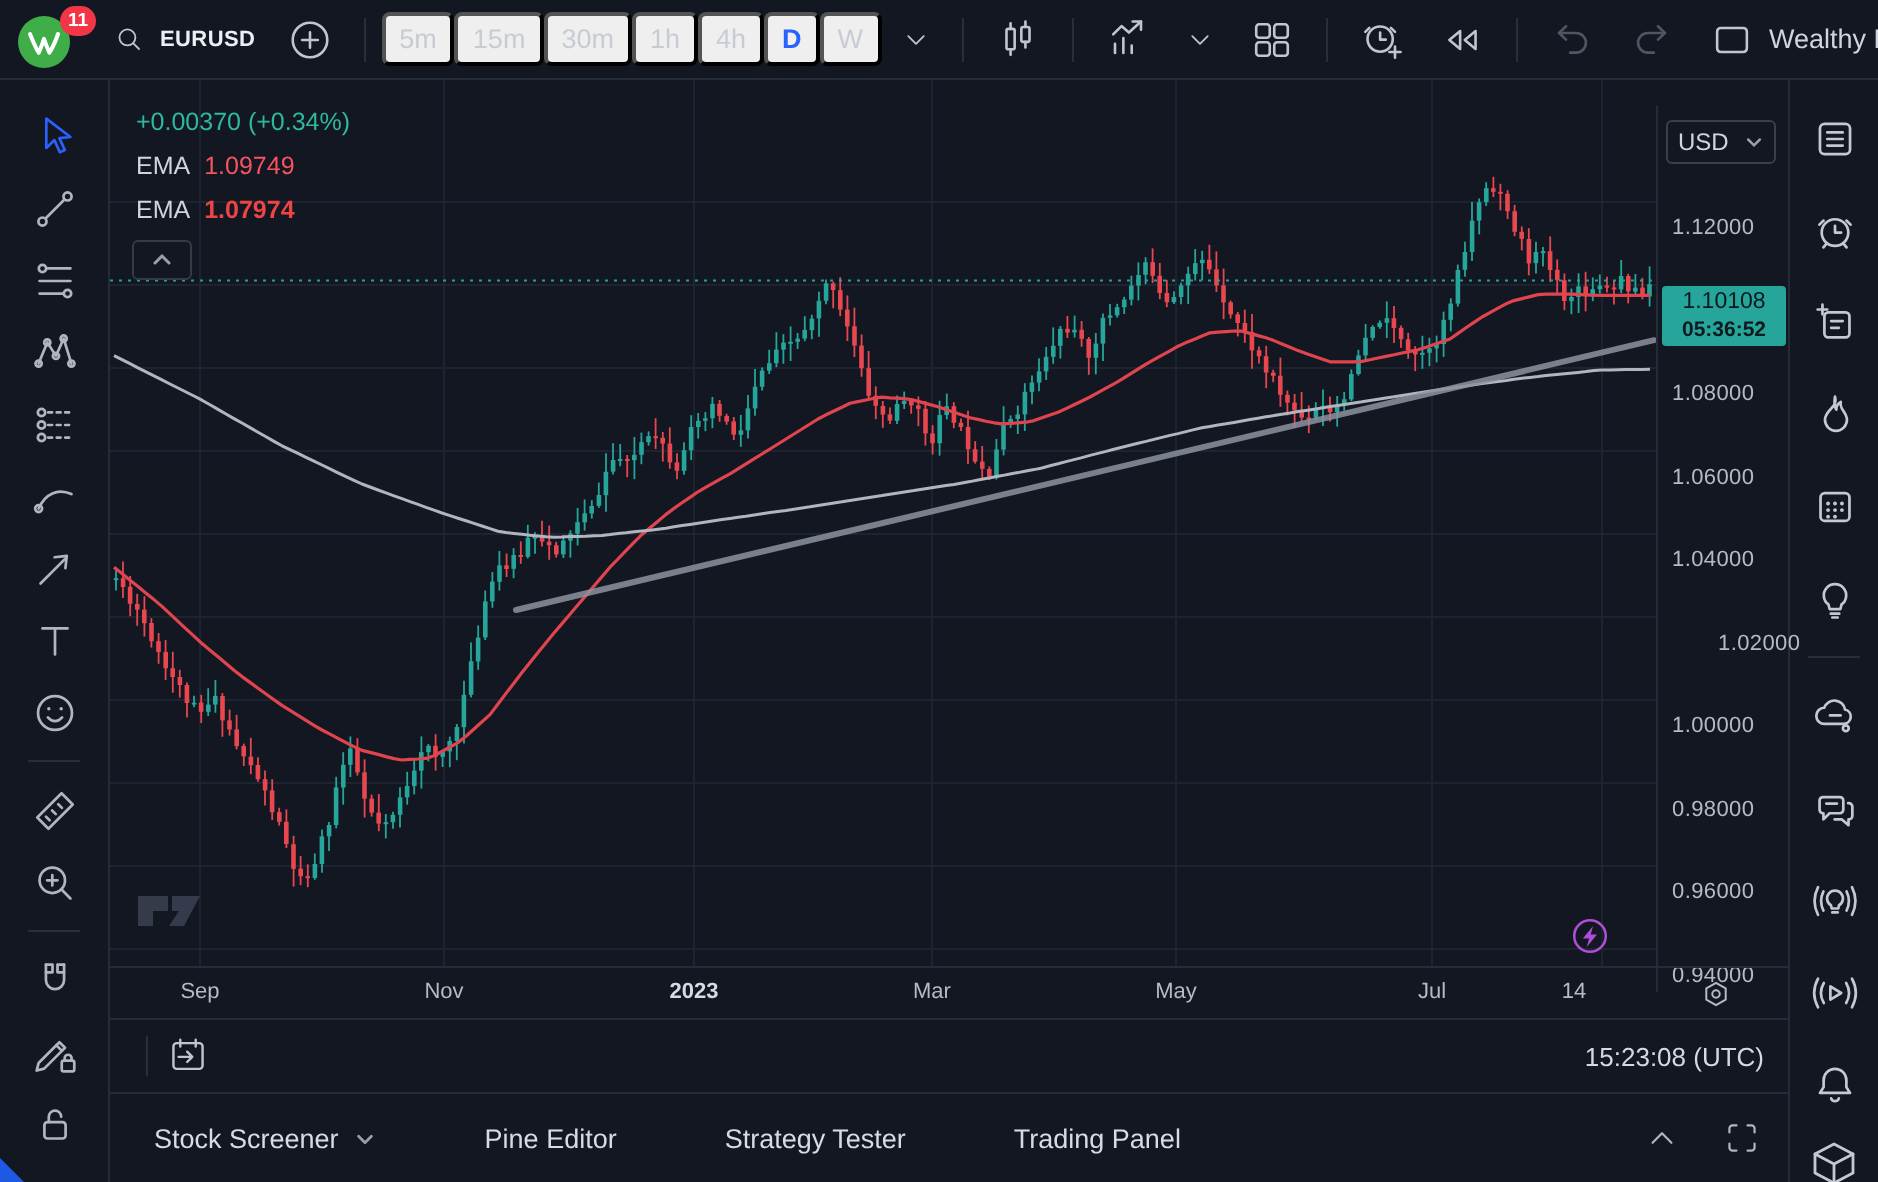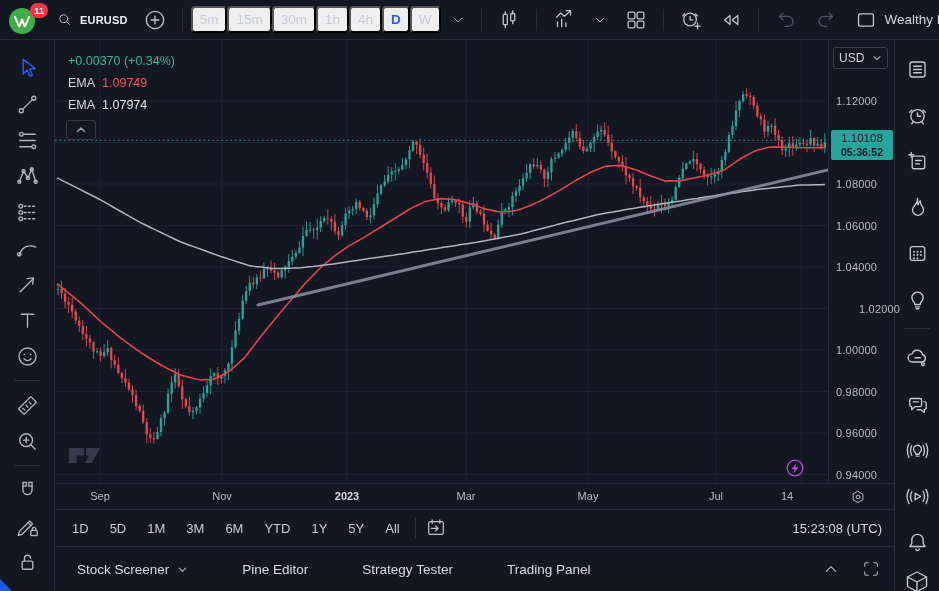--- a/index.html
+++ b/index.html
@@ -40,25 +40,25 @@
   #right-rail .rail-item{height:46px;}
   #right-rail .rail-item .icon{width:27px;height:27px;color:#c5c8cf;}
   #rr-box{position:absolute;left:903px;top:568px;width:28px;height:28px;color:#c5c8cf;}
   
   #chart{position:absolute;left:55px;top:40px;width:839px;height:443px;}
   #plot{position:absolute;left:0;top:0;}
   #legend{position:absolute;left:13px;top:10px;line-height:22px;font-size:12.5px;}
   #legend .chg{color:#2eb8a0;}
   #legend .ind-label{color:#d1d4dc;margin-right:7px;font-size:12.5px;}
   #legend .v-red{color:#f7525f;}
-  #legend .v-gray{color:#e5e5e5;}
+  #legend .v-gray{color:#ef4444;font-weight:bold;}
   #legend-collapse{position:absolute;left:11px;top:80px;width:28px;height:18px;border:1px solid #363a45;
       border-radius:3px;display:flex;align-items:center;justify-content:center;color:#9a9ea8;background:#131722;}
   #legend-collapse svg{width:12px;height:12px;}
-  #price-axis{position:absolute;left:773px;top:0;width:66px;height:443px;border-left:1px solid #262b38;box-sizing:border-box;}
+  #price-axis{position:absolute;left:773px;top:13px;width:66px;height:443px;border-left:1px solid #262b38;box-sizing:border-box;}
   .ptick{position:absolute;left:7px;font-size:11px;color:#b6bac3;letter-spacing:.2px;}
   #usd-box{position:absolute;left:4px;top:7px;width:55px;height:22px;border:1px solid #3a3f4b;border-radius:3px;
       box-sizing:border-box;display:flex;align-items:center;justify-content:space-between;padding:0 5px;color:#d1d4dc;font-size:12px;background:#131722;}
   #usd-box svg{width:10px;height:10px;color:#9a9ea8;}
   #price-badge{position:absolute;left:2px;width:62px;height:30px;background:#26a69a;border-radius:2px;
       display:flex;flex-direction:column;align-items:center;justify-content:center;color:#0e1a20;line-height:14px;}
   #price-badge .p{font-size:11.5px;font-weight:400;}
   #price-badge .c{font-size:10.5px;font-weight:600;}
   #flash-btn{position:absolute;left:728px;top:416px;width:24px;height:24px;color:#ad4fd8;}
   
@@ -990,31 +990,20 @@
       </div>
     <div id="axis-gear" class="icon">
         <svg viewBox="0 0 28 28" fill="none" stroke="currentColor" stroke-width="1.4" stroke-linecap="round" stroke-linejoin="round">
           <path d="M14 6.2l6.8 3.9v7.8L14 21.8l-6.8-3.9v-7.8z"></path>
           <circle cx="14" cy="14" r="2.6"></circle>
         </svg>
       </div>
   </div>
 
   <div id="range-bar">
-    <div id="ranges" style="display:flex;align-items:center;gap:7px;">
-        <button class="range-btn">1D</button>
-        <button class="range-btn">5D</button>
-        <button class="range-btn">1M</button>
-        <button class="range-btn">3M</button>
-        <button class="range-btn">6M</button>
-        <button class="range-btn">YTD</button>
-        <button class="range-btn">1Y</button>
-        <button class="range-btn">5Y</button>
-        <button class="range-btn">All</button>
-      </div>
     <div id="range-sep"></div>
     <span id="goto-date" class="icon">
         <svg viewBox="0 0 28 28" fill="none" stroke="currentColor" stroke-width="1.4" stroke-linecap="round" stroke-linejoin="round">
           <rect x="5.5" y="6.5" width="17" height="15" rx="2"></rect>
           <path d="M9.5 4.5v4M18.5 4.5v4"></path>
           <path d="M8.5 14.5h8M13.5 11.5l3 3-3 3"></path>
         </svg>
       </span>
     <span id="clock">15:23:08 (UTC)</span>
   </div>

